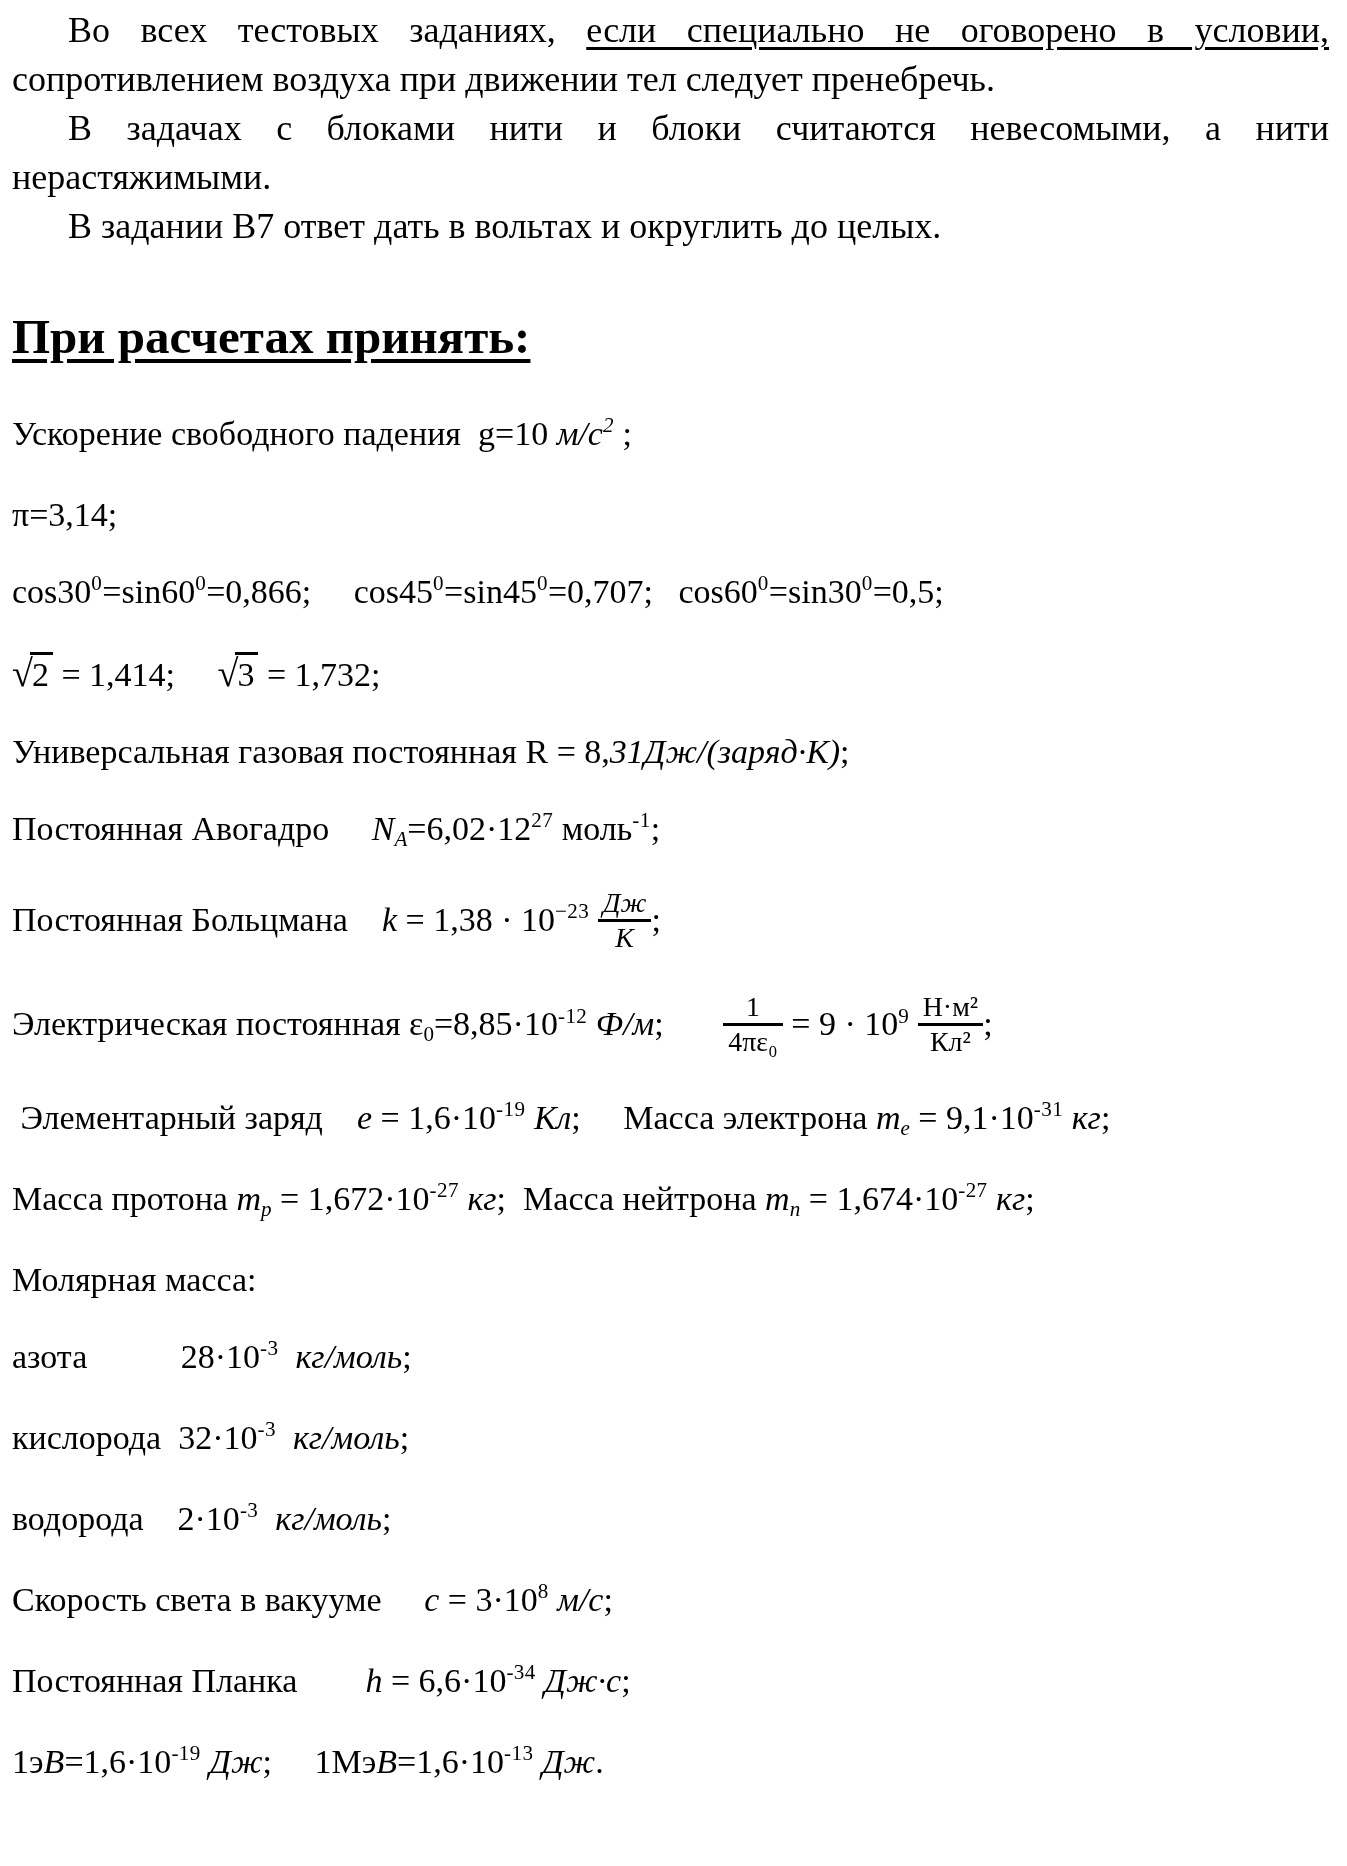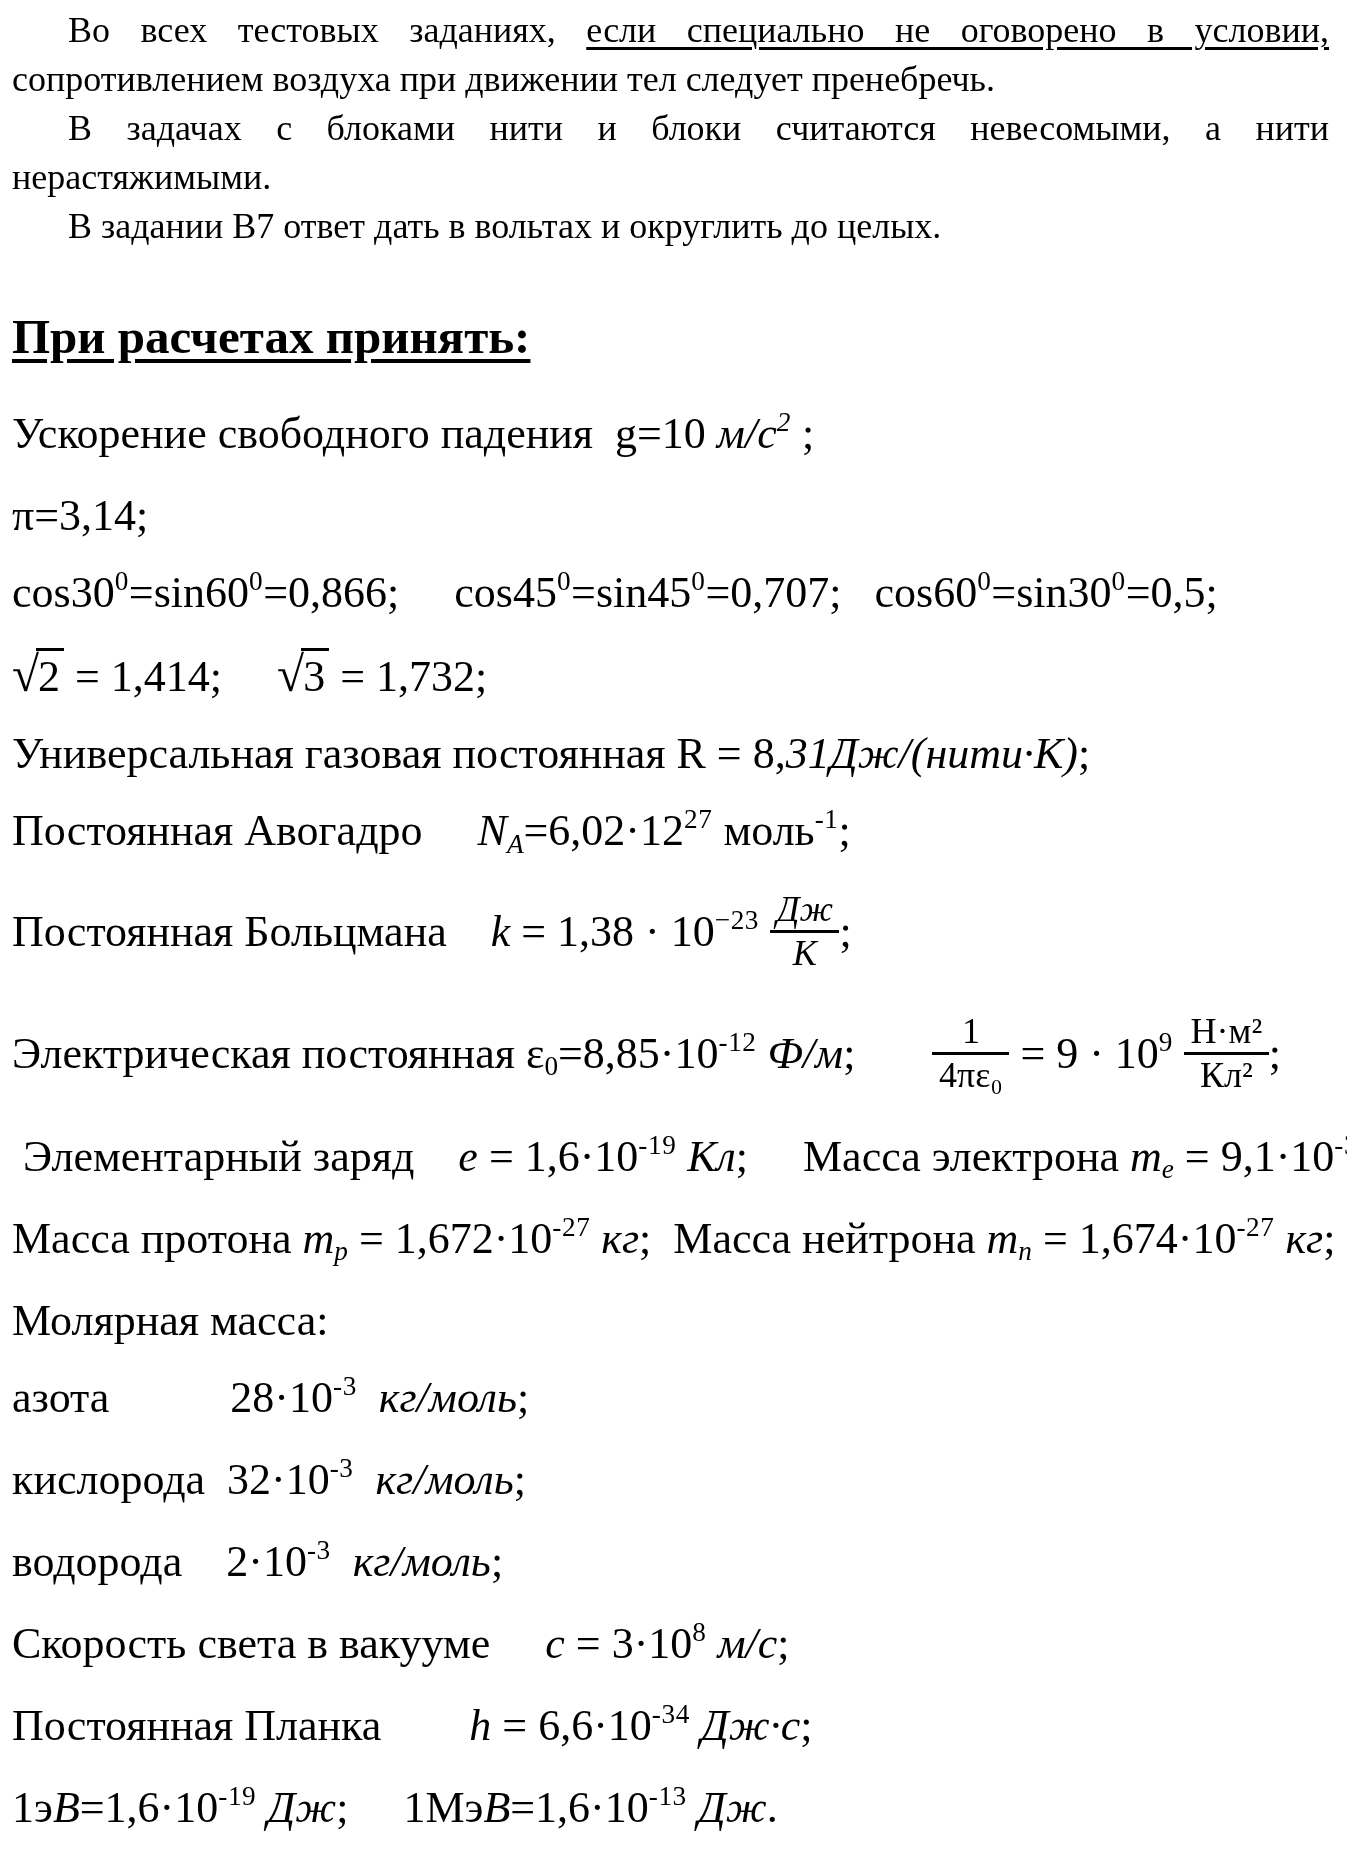--- a/index.html
+++ b/index.html
@@ -16,21 +16,21 @@
   }
   .para.just{text-align:justify;}
   
   h1.heading{
     margin:64px 0 0 0;font-size:49px;line-height:44px;font-weight:bold;
     text-decoration:underline;text-decoration-thickness:4px;text-underline-offset:6px;
   }
   
   #constants{margin-top:56px;}
   .cline{
-    font-size:44px;line-height:38px;margin-bottom:39px;white-space:nowrap;margin-top:16px;
+    font-size:34px;line-height:38px;margin-bottom:39px;white-space:nowrap;margin-top:16px;
   }
   .cline:last-child{margin-bottom:0;}
   
   .i{font-style:italic;}
   .u{text-decoration:underline;text-decoration-thickness:3px;text-underline-offset:5px;}
   .sup{font-size:.62em;position:relative;top:-.62em;letter-spacing:.02em;}
   .sub{font-size:.62em;position:relative;top:.28em;}
   .frac{
     display:inline-block;vertical-align:middle;text-align:center;
     line-height:1.08;font-size:.82em;position:relative;top:-.12em;
@@ -49,21 +49,21 @@
       <p class="para just"><span class="">Во всех тестовых заданиях, </span><span class="u">если специально не оговорено в условии,</span><span class=""> сопротивлением воздуха при движении тел следует пренебречь.</span></p>
       <p class="para just"><span class="">В задачах с блоками нити и блоки считаются невесомыми, а нити нерастяжимыми.</span></p>
       <p class="para"><span class="">В задании В7 ответ дать в вольтах и округлить до целых.</span></p>
     </section>
   <h1 class="heading">При расчетах принять:</h1>
   <section id="constants">
       <div class="cline"><span class="">Ускорение свободного падения&nbsp; g=10 </span><span class="i">м/с</span><span class="i sup">2</span><span class=""> ;</span></div>
       <div class="cline"><span class="">π=3,14;</span></div>
       <div class="cline"><span class="">cos30</span><span class="sup">0</span><span class="">=sin60</span><span class="sup">0</span><span class="">=0,866;&nbsp;&nbsp;&nbsp;&nbsp; </span><span class="">cos45</span><span class="sup">0</span><span class="">=sin45</span><span class="sup">0</span><span class="">=0,707;&nbsp;&nbsp; </span><span class="">cos60</span><span class="sup">0</span><span class="">=sin30</span><span class="sup">0</span><span class="">=0,5;</span></div>
       <div class="cline"><span class="rad"><span class="radsign">√</span><span class="radval">2</span></span><span class=""> = 1,414;&nbsp;&nbsp;&nbsp;&nbsp; </span><span class="rad"><span class="radsign">√</span><span class="radval">3</span></span><span class=""> = 1,732;</span></div>
-      <div class="cline"><span class="">Универсальная газовая постоянная R = 8,</span><span class="i">31Дж/(нити·К)</span><span class="">;</span></div>
+      <div class="cline"><span class="">Универсальная газовая постоянная R = 8,</span><span class="i">31Дж/(заряд·К)</span><span class="">;</span></div>
       <div class="cline"><span class="">Постоянная Авогадро&nbsp;&nbsp;&nbsp;&nbsp; </span><span class="i">N</span><span class="i sub">A</span><span class="">=6,02·12</span><span class="sup">27</span><span class=""> моль</span><span class="sup">-1</span><span class="">;</span></div>
       <div class="cline"><span class="">Постоянная Больцмана&nbsp;&nbsp;&nbsp; </span><span class="i">k</span><span class=""> = 1,38 · 10</span><span class="sup">−23</span><span class=""> </span><span class="frac i"><span class="num">Дж</span><span class="den">К</span></span><span class="">;</span></div>
       <div class="cline"><span class="">Электрическая постоянная ε</span><span class="sub">0</span><span class="">=8,85·10</span><span class="sup">-12</span><span class=""> </span><span class="i">Ф/м</span><span class="">;&nbsp;&nbsp;&nbsp;&nbsp;&nbsp;&nbsp; </span><span class="frac"><span class="num">1</span><span class="den">4πε₀</span></span><span class=""> = 9 · 10</span><span class="sup">9</span><span class=""> </span><span class="frac"><span class="num">Н·м²</span><span class="den">Кл²</span></span><span class="">;</span></div>
       <div class="cline"><span class="">&nbsp;Элементарный заряд&nbsp;&nbsp;&nbsp; </span><span class="i">е</span><span class=""> = 1,6·10</span><span class="sup">-19</span><span class=""> </span><span class="i">Кл</span><span class="">;&nbsp;&nbsp;&nbsp;&nbsp; Масса электрона </span><span class="i">m</span><span class="i sub">e</span><span class=""> = 9,1·10</span><span class="sup">-31</span><span class=""> </span><span class="i">кг</span><span class="">;</span></div>
       <div class="cline"><span class="">Масса протона </span><span class="i">m</span><span class="i sub">p</span><span class=""> = 1,672·10</span><span class="sup">-27</span><span class=""> </span><span class="i">кг</span><span class="">;&nbsp; Масса нейтрона </span><span class="i">m</span><span class="i sub">n</span><span class=""> = 1,674·10</span><span class="sup">-27</span><span class=""> </span><span class="i">кг</span><span class="">;</span></div>
       <div class="cline"><span class="">Молярная масса:</span></div>
       <div class="cline"><span class="">азота&nbsp;&nbsp;&nbsp;&nbsp;&nbsp;&nbsp;&nbsp;&nbsp;&nbsp;&nbsp; 28·10</span><span class="sup">-3</span><span class="">&nbsp; </span><span class="i">кг/моль</span><span class="">;</span></div>
       <div class="cline"><span class="">кислорода&nbsp; 32·10</span><span class="sup">-3</span><span class="">&nbsp; </span><span class="i">кг/моль</span><span class="">;</span></div>
       <div class="cline"><span class="">водорода&nbsp;&nbsp;&nbsp; 2·10</span><span class="sup">-3</span><span class="">&nbsp; </span><span class="i">кг/моль</span><span class="">;</span></div>
       <div class="cline"><span class="">Скорость света в вакууме&nbsp;&nbsp;&nbsp;&nbsp; </span><span class="i">с</span><span class=""> = 3·10</span><span class="sup">8</span><span class=""> </span><span class="i">м/с</span><span class="">;</span></div>

